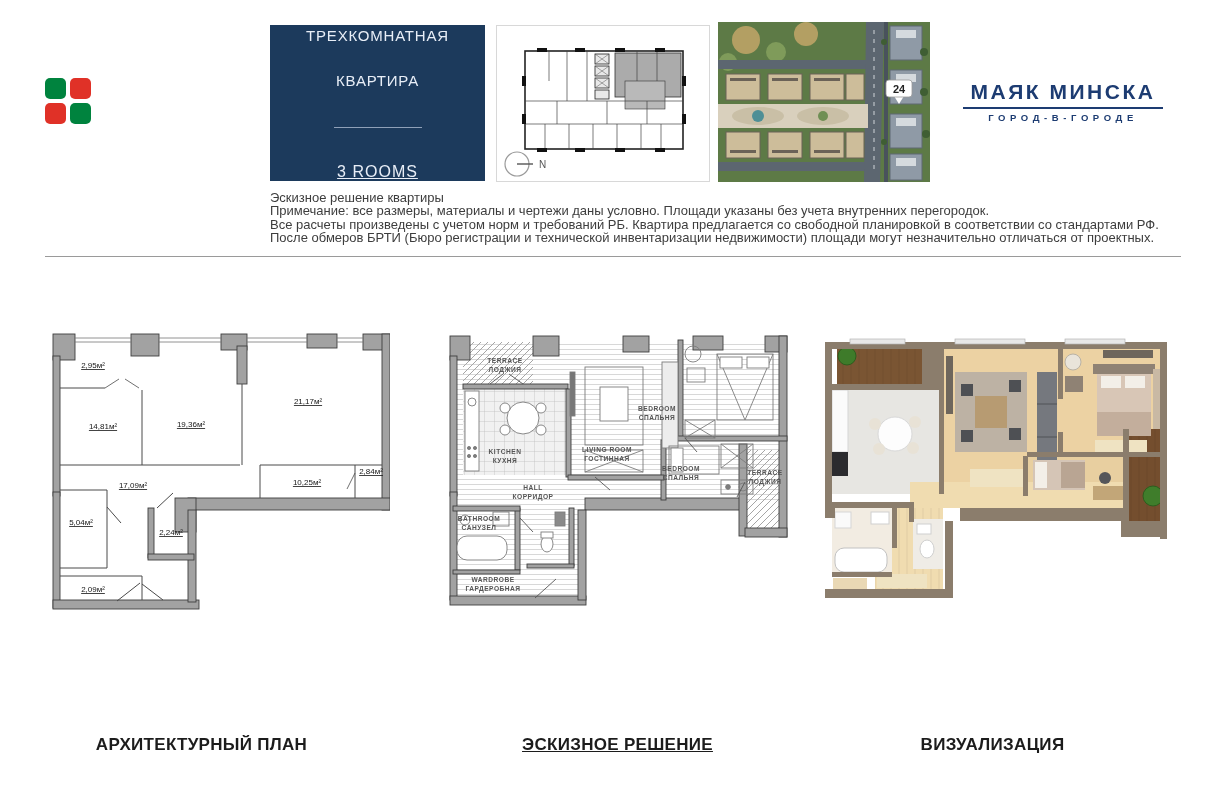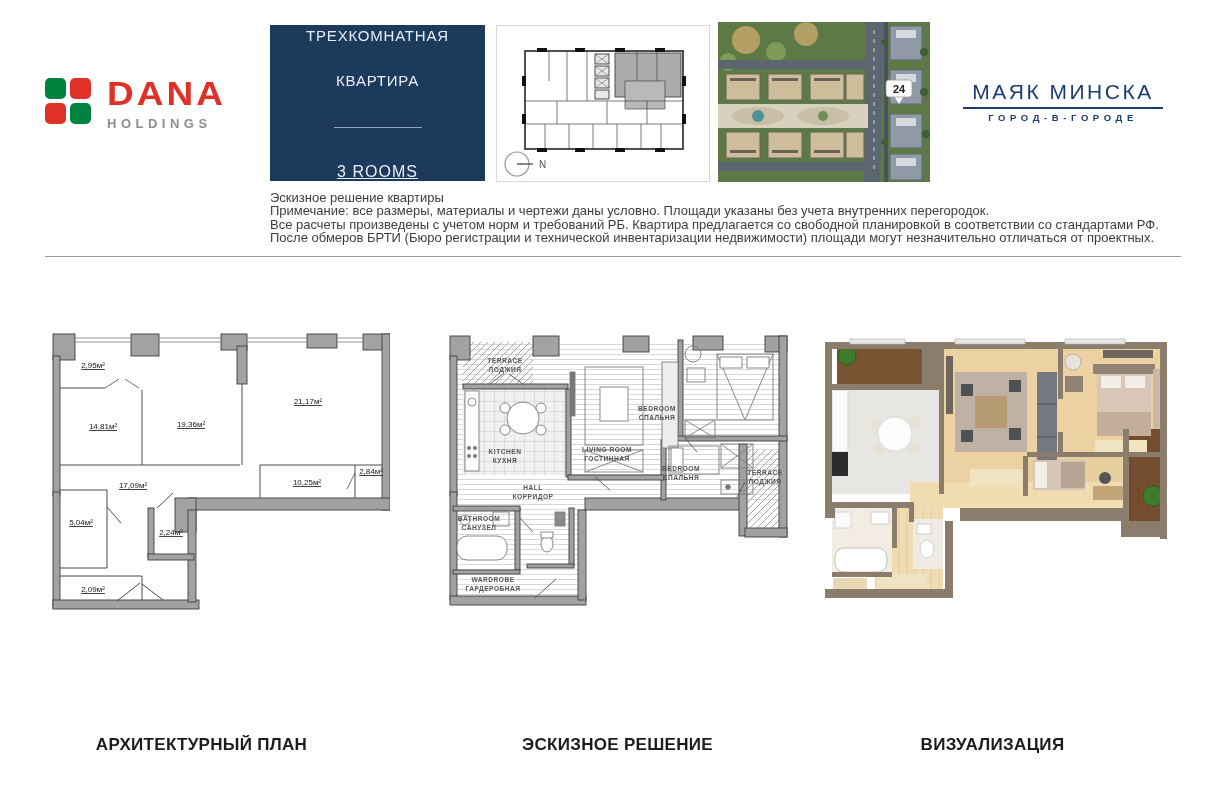--- a/index.html
+++ b/index.html
@@ -22,49 +22,45 @@
   .title-card .l3{font-size:16px;letter-spacing:1px;text-decoration:underline;}
 
   
   .keyplan-card{left:496px;top:25px;width:214px;height:157px;background:#fff;border:1px solid #d8d8d8;box-sizing:border-box;}
 
   
   .aerial-card{left:718px;top:22px;width:216px;height:160px;overflow:hidden;}
 
   
   .mayak{left:963px;top:80px;width:200px;text-align:center;color:#1d3c72;}
-  .mayak .t{font-size:21px;font-weight:400;letter-spacing:2.5px;border-bottom:2px solid #1d3c72;padding-bottom:3px;white-space:nowrap;}
+  .mayak .t{font-size:21px;font-weight:700;letter-spacing:2.5px;border-bottom:2px solid #1d3c72;padding-bottom:3px;white-space:nowrap;}
   .mayak .s{font-size:9.5px;font-weight:700;letter-spacing:4.6px;margin-top:3px;white-space:nowrap;}
 
   
   .disclaimer{left:270px;top:191px;width:940px;color:#3d3d3d;font-size:13px;line-height:13.4px;}
 
   .divider{left:45px;top:256px;width:1136px;height:1px;background:#9a9a9a;}
 
   .caption{top:735px;font-size:17px;font-weight:600;color:#1c1c1c;text-align:center;letter-spacing:.3px;}
-  .cap1{left:29px;width:345px;} .cap2{left:435px;width:365px;} .cap3{left:815px;width:355px;}
+  .cap1{left:29px;width:345px;} .cap2{left:435px;width:365px;text-decoration:underline;} .cap3{left:815px;width:355px;}
 
   svg text{font-family:"Liberation Sans",sans-serif;}
   text.area{font-size:8px;fill:#161616;text-decoration:underline;}
   text.room{font-size:6.6px;fill:#555;letter-spacing:.5px;font-weight:600;}
   .plan1{left:45px;top:332px;} .plan2{left:435px;top:332px;} .plan3{left:815px;top:334px;}
 </style>
 </head>
 <body>
 
 <div class="abs dana">
   <div class="dana-squares">
     <span class="sq-g"></span>
     <span class="sq-r"></span>
     <span class="sq-r"></span>
     <span class="sq-g"></span>
-  </div>
-  <div>
-    <div class="dana-word">DANA</div>
-    <div class="dana-sub">HOLDINGS</div>
   </div>
 </div>
 
 <div class="abs title-card">
   <div class="l1">ТРЕХКОМНАТНАЯ</div>
   <div class="l1">КВАРТИРА</div>
   <div class="hr"></div>
   <div class="l3">3 ROOMS</div>
 </div>
 

